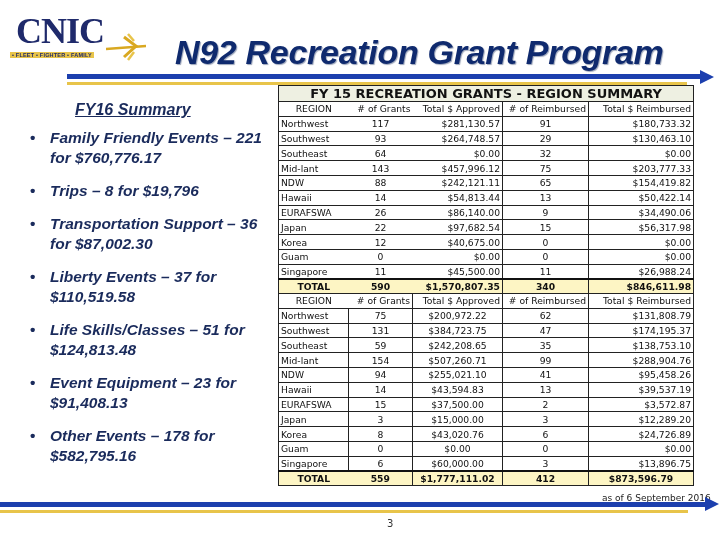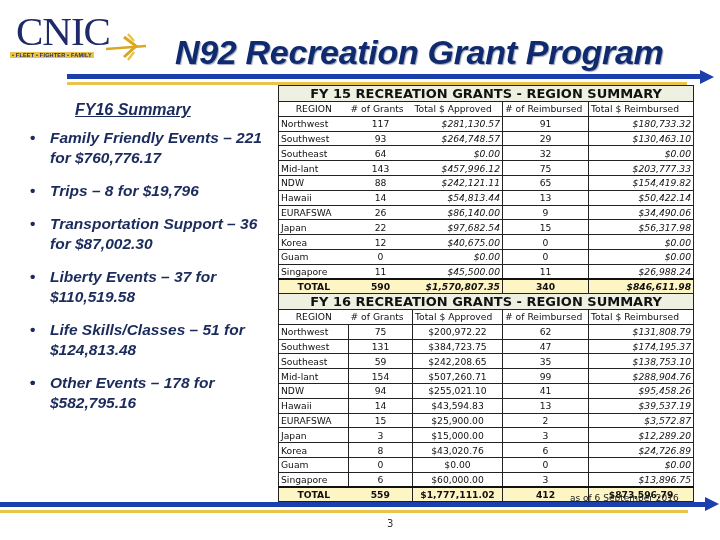--- a/index.html
+++ b/index.html
@@ -1,21 +1,21 @@
 <!DOCTYPE html>
 <html><head>
 <meta charset="utf-8">
 <style>
   * { box-sizing: border-box; margin: 0; padding: 0; }
   html, body { width: 720px; height: 540px; background: #ffffff; overflow: hidden; }
   body { position: relative; font-family: "Liberation Sans", sans-serif; }
 
   
   .logo { position: absolute; left: 8px; top: 14px; width: 130px; height: 50px; }
-  .logo-text { position: absolute; left: 8px; top: 0; font-family: "Liberation Serif", serif; font-weight: normal; font-size: 41px; color: #1f2a6b; letter-spacing: -1px; line-height: 34px; }
+  .logo-text { position: absolute; left: 8px; top: 0; font-family: "Liberation Serif", serif; font-weight: bold; font-size: 36px; color: #1f2a6b; letter-spacing: -1px; line-height: 34px; }
   .logo-tag { position: absolute; left: 2px; top: 38px; font-size: 5.5px; font-weight: bold; color: #1f2a6b; letter-spacing: 0.2px; white-space: nowrap; background: #e8c44a; padding: 0 2px; line-height: 6px; }
   .logo-trident { position: absolute; left: 98px; top: 18px; width: 40px; height: 30px; }
 
   
   .title { position: absolute; left: 175px; top: 33px; font-size: 34px; font-weight: bold; font-style: italic; color: #0f2a6e; text-shadow: 1px 1px 1px #9aa3b8; letter-spacing: -0.3px; white-space: nowrap; }
 
   
   .blue-line { position: absolute; height: 5px; background: #1c3fae; }
   .gold-line { position: absolute; height: 3px; background: #e8c44a; }
   .arrow-head { position: absolute; width: 0; height: 0; border-top: 7px solid transparent; border-bottom: 7px solid transparent; border-left: 14px solid #1c3fae; }
@@ -24,31 +24,31 @@
   .summary-title { position: absolute; left: 75px; top: 101px; font-size: 16px; font-weight: bold; font-style: italic; color: #1a2b5c; text-decoration: underline; }
   .bullets { position: absolute; left: 30px; top: 128px; width: 240px; list-style: none; }
   .bullets li { position: relative; padding-left: 20px; font-size: 15.5px; font-weight: bold; font-style: italic; color: #1a2b5c; line-height: 20px; margin-bottom: 13px; }
   .bullets li .dot { position: absolute; left: 0; top: 0; font-style: normal; }
 
   
   .grant-table { position: absolute; left: 278px; border-collapse: collapse; width: 415px; font-family: "DejaVu Sans", sans-serif; font-size: 9.2px; color: #111; table-layout: fixed; }
   .grant-table td, .grant-table th { border: 1px solid #222; height: 14.8px; padding: 0 2px; white-space: nowrap; overflow: hidden; font-weight: normal; }
   .grant-table .caption-row th { background: #eef0e2; font-weight: bold; text-align: center; font-size: 13px; height: 15px; }
   .grant-table .hdr td { text-align: center; }
-  .grant-table .hdr td.c { text-align: left; }
+  .grant-table .hdr td.c { text-align: right; }
   .grant-table td.c { text-align: center; }
-  .grant-table td.r { text-align: right; font-style: italic; }
+  .grant-table td.r { text-align: right; }
   .grant-table tr.total td { background: #fdf5c4; font-weight: bold; border-top: 2px solid #111; }
   .grant-table td.nobr-r { border-right: none; }
   .grant-table td.nobr-l { border-left: none; }
 
   .fy15 { top: 85px; }
   .fy16 { top: 293px; }
 
-  .as-of { position: absolute; left: 570px; top: 493px; font-family: "DejaVu Sans", sans-serif; font-size: 9px; color: #222; }
+  .as-of { position: absolute; left: 602px; top: 493px; font-family: "DejaVu Sans", sans-serif; font-size: 9px; color: #222; }
   .page-num { position: absolute; left: 387px; top: 518px; font-family: "DejaVu Sans", sans-serif; font-size: 10px; color: #333; }
 </style>
 </head>
 <body>
 
 <div class="logo">
   <div class="logo-text">CNIC</div>
   <div class="logo-tag">• FLEET • FIGHTER • FAMILY</div>
   <svg class="logo-trident" viewBox="0 0 40 30">
     <line x1="0" y1="17" x2="40" y2="14" stroke="#d9a820" stroke-width="2.5"></line>
@@ -64,21 +64,21 @@
 <div class="arrow-head" style="left:700px; top:70px;"></div>
 <div class="gold-line" style="left:67px; top:82px; width:620px;"></div>
 
 <div class="summary-title">FY16 Summary</div>
 <ul class="bullets">
   <li><span class="dot">•</span><span>Family Friendly Events – 221 for $760,776.17</span></li>
   <li><span class="dot">•</span><span>Trips – 8 for $19,796</span></li>
   <li><span class="dot">•</span><span>Transportation Support – 36 for $87,002.30</span></li>
   <li><span class="dot">•</span><span>Liberty Events – 37 for $110,519.58</span></li>
   <li><span class="dot">•</span><span>Life Skills/Classes – 51 for $124,813.48</span></li>
-  <li><span class="dot">•</span></li>
+  <li><span class="dot">•</span><span>Event Equipment – 23 for $91,408.13</span></li>
   <li><span class="dot">•</span><span>Other Events – 178 for $582,795.16</span></li>
 </ul>
 
 <table class="grant-table fy15">
   <colgroup>
       <col style="width:70px">
       <col style="width:64px">
       <col style="width:90px">
       <col style="width:86px">
       <col style="width:105px">
@@ -187,23 +187,20 @@
 
 <table class="grant-table fy16">
   <colgroup>
       <col style="width:70px">
       <col style="width:64px">
       <col style="width:90px">
       <col style="width:86px">
       <col style="width:105px">
     </colgroup>
   <tbody>
-      <tr class="caption-row">
-        <th colspan="5">FY 16 RECREATION GRANTS - REGION SUMMARY</th>
-      </tr>
   <tr class="hdr">
     <td class="nobr-r">REGION</td>
     <td class="c nobr-l"># of Grants</td>
     <td class="c">Total $ Approved</td>
     <td class="c"># of Reimbursed</td>
     <td class="c">Total $ Reimbursed</td>
   </tr>
   </tbody>
     <tbody>
       <tr>
@@ -244,21 +241,21 @@
       <tr>
         <td class="">Hawaii</td>
         <td class="c">14</td>
         <td class="c">$43,594.83</td>
         <td class="c">13</td>
         <td class="r">$39,537.19</td>
       </tr>
       <tr>
         <td class="">EURAFSWA</td>
         <td class="c">15</td>
-        <td class="c">$25,900.00</td>
+        <td class="c">$37,500.00</td>
         <td class="c">2</td>
         <td class="r">$3,572.87</td>
       </tr>
       <tr>
         <td class="">Japan</td>
         <td class="c">3</td>
         <td class="c">$15,000.00</td>
         <td class="c">3</td>
         <td class="r">$12,289.20</td>
       </tr>

